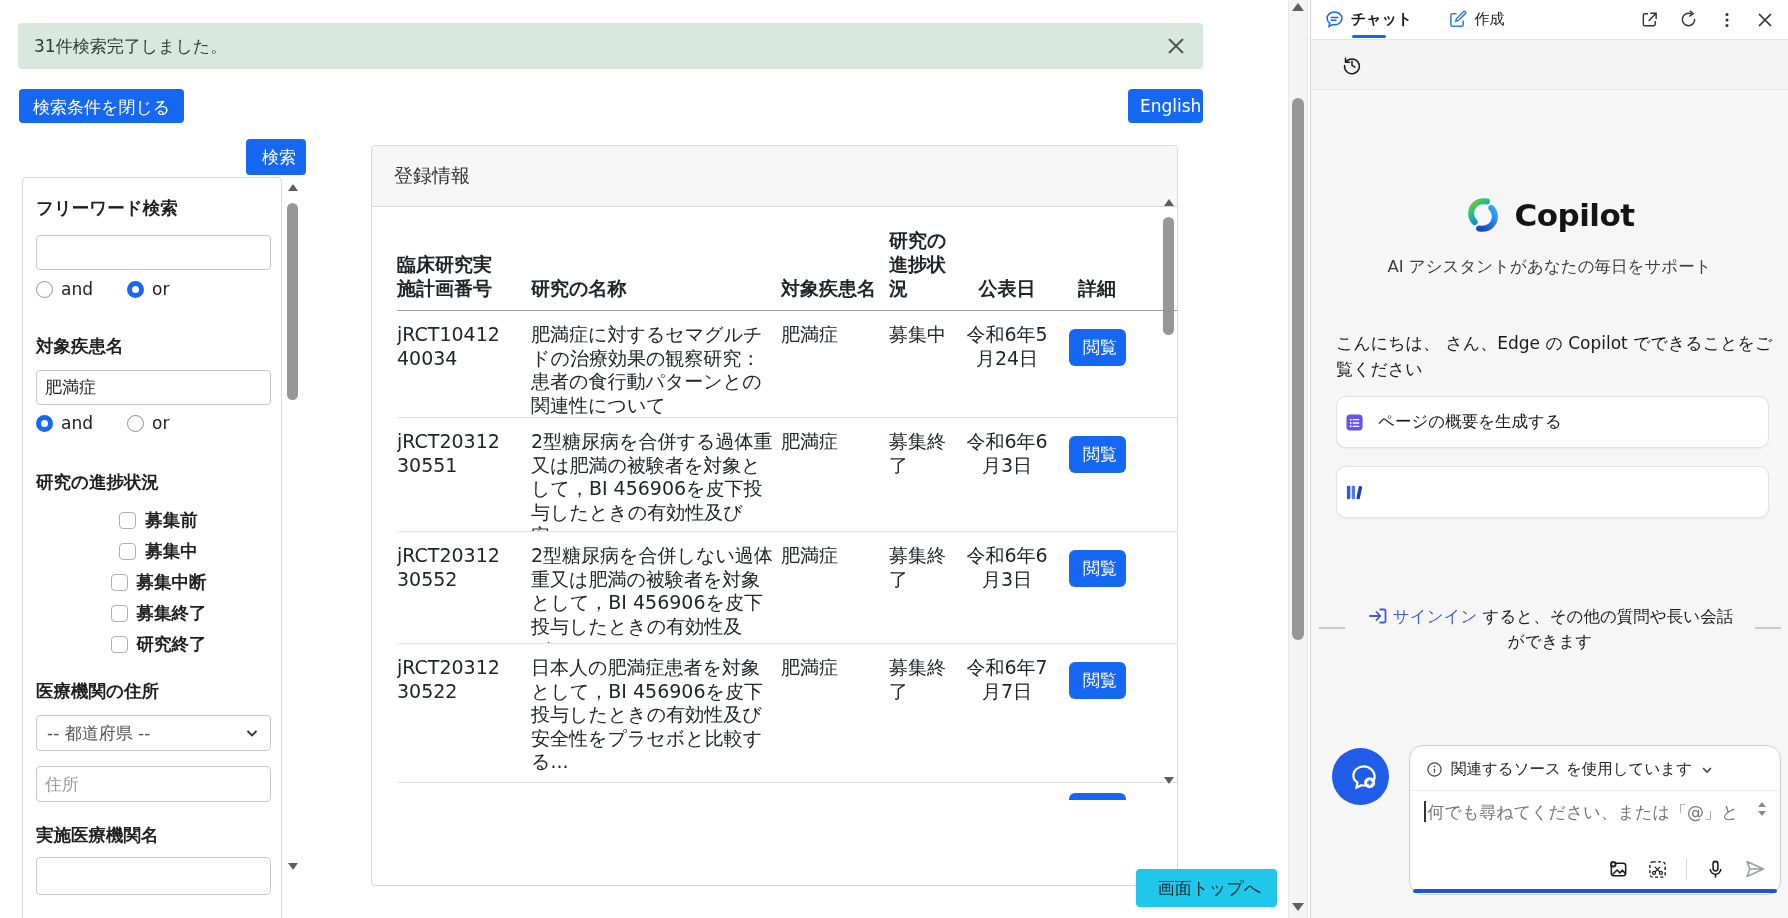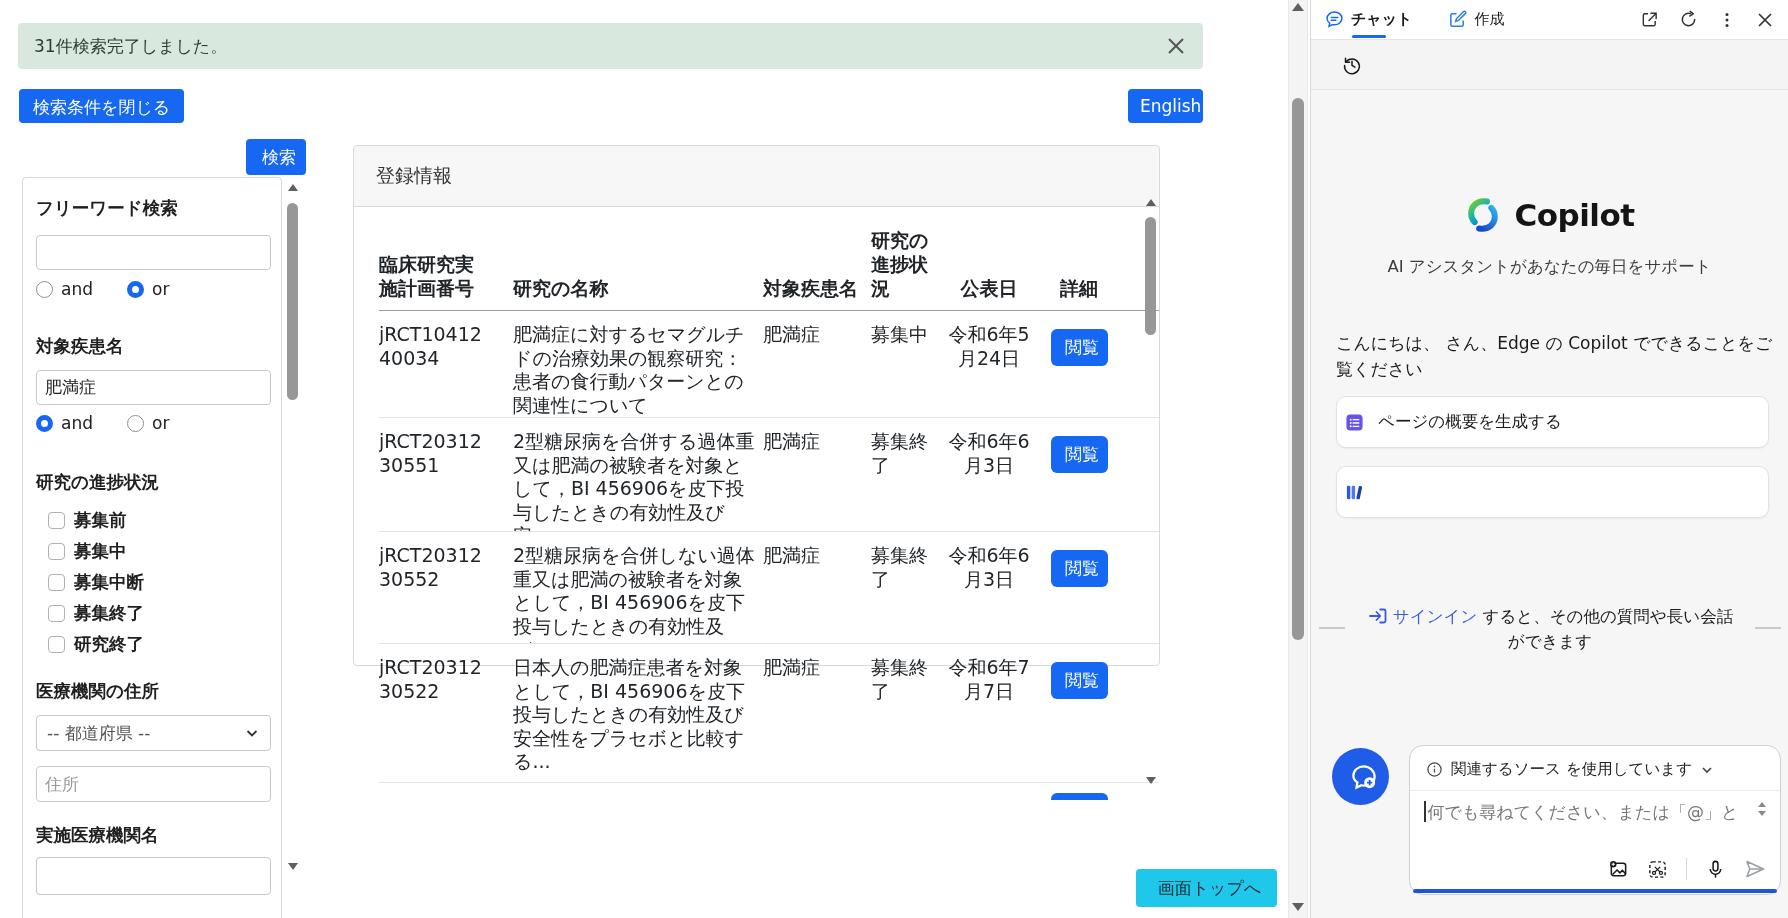--- a/index.html
+++ b/index.html
@@ -25,40 +25,40 @@
           background:#fff;box-sizing:border-box;padding:18px 12px 0 13px;overflow:hidden;}
   .flabel{font-size:17.5px;font-weight:bold;color:#1f1f1f;}
   .finput{width:235px;height:35px;border:1px solid #c8c8c8;border-radius:4px;box-sizing:border-box;
           font-size:17px;padding:0 8px;font-family:inherit;color:#222;}
   .finput::placeholder{color:#9a9a9a;}
   .radio-row{display:flex;align-items:center;gap:8px;font-size:17px;color:#222;}
   .radio{width:17px;height:17px;border-radius:50%;border:1.5px solid #8f8f8f;background:#fff;
          box-sizing:border-box;display:inline-block;}
   .radio.on{border:5px solid #1668f2;}
   .rspace{width:18px;}
-  .cb-row{display:flex;align-items:center;gap:9px;margin:0 0 7px 12px;}
+  .cb-row{display:flex;align-items:center;gap:9px;margin:0 0 7px 12px;justify-content:center;}
   .cb{width:17px;height:17px;border:1.5px solid #b0b0b0;border-radius:4px;background:#fff;
       box-sizing:border-box;flex:0 0 auto;}
   .cb-label{font-size:17.5px;font-weight:bold;color:#1f1f1f;}
   .fselect{width:235px;height:36px;border:1px solid #c8c8c8;border-radius:4px;box-sizing:border-box;
            display:flex;align-items:center;padding:0 10px;font-size:17px;color:#555;}
   .fselect svg{margin-left:auto;}
 
   
   .sb-track{background:#f4f4f4;}
   .sb-thumb{background:#979797;border-radius:6px;}
   .tri{width:0;height:0;border-left:6px solid transparent;border-right:6px solid transparent;}
   .tri.up{border-bottom:8px solid #5f5f5f;}
   .tri.down{border-top:8px solid #5f5f5f;}
   .tri.sm{border-left-width:5px;border-right-width:5px;}
   .tri.sm.up{border-bottom-width:7px;}
   .tri.sm.down{border-top-width:7px;}
 
   
-  .tpanel{left:353px;top:145px;width:807px;height:521px;border:1px solid #d8d8d8;border-radius:4px;
+  .tpanel{left:371px;top:145px;width:807px;height:741px;border:1px solid #d8d8d8;border-radius:4px;
           background:#fff;box-sizing:border-box;}
   .tband{height:60px;background:#f7f7f7;border-bottom:1px solid #d8d8d8;border-radius:4px 4px 0 0;
          display:flex;align-items:center;padding-left:22px;font-size:19px;color:#333;}
   .tscroll{position:absolute;left:0;top:60px;width:805px;height:594px;overflow:hidden;
            padding-left:25px;box-sizing:border-box;}
   .tgrid{display:grid;grid-template-columns:134px 250px 108px 68px 100px 80px;}
   .thead{align-items:end;height:105px;box-sizing:border-box;padding-bottom:10px;
          border-bottom:1.5px solid #9e9e9e;font-weight:bold;font-size:19px;line-height:24px;}
   .trow{box-sizing:border-box;padding-top:12px;border-bottom:1px solid #e0e3e7;overflow:hidden;
         font-size:19px;line-height:23.5px;}

